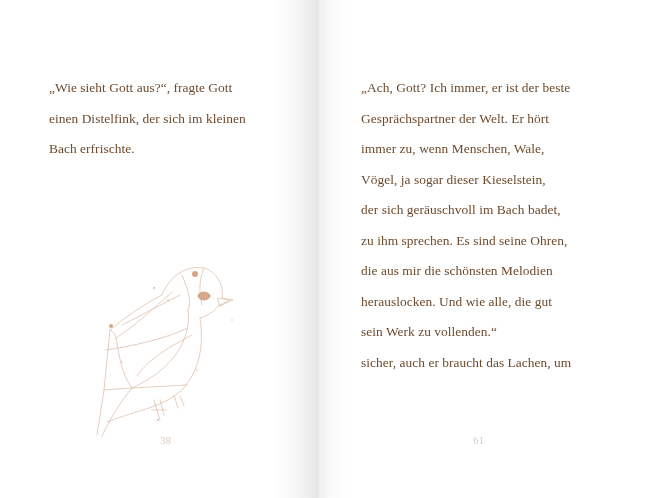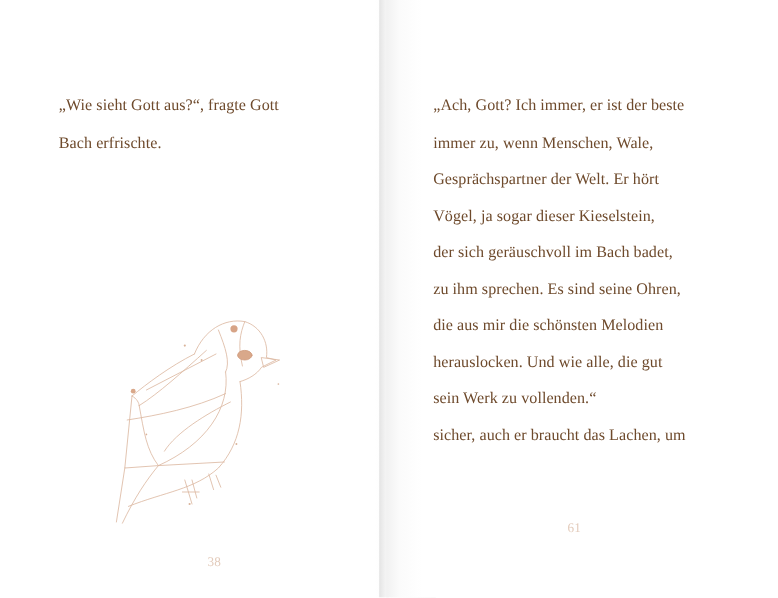--- a/index.html
+++ b/index.html
@@ -3,48 +3,49 @@
 <meta charset="utf-8">
 <style>
   html, body { margin: 0; padding: 0; }
   body {
     width: 648px; height: 498px; overflow: hidden;
     background: #ffffff;
     font-family: "Liberation Serif", "DejaVu Serif", serif;
   }
   .spread { position: relative; width: 648px; height: 498px; }
   .page {
-    position: absolute; top: 0; height: 498px; background: #ffffff; padding-left: 45px;
+    position: absolute; top: 0; height: 498px; background: #ffffff;
   }
   .page-left { left: 0; width: 318px;
     background: linear-gradient(to right, #ffffff 0%, #ffffff 86%, #f6f6f6 93%, #ececec 98%, #e6e6e6 100%);
   }
   .page-right { left: 322px; width: 326px;
     background: linear-gradient(to right, #f1f1f1 0%, #fbfbfb 3%, #ffffff 8%, #ffffff 100%);
   }
   .gutter { position: absolute; left: 316px; top: 0; width: 8px; height: 498px;
     background: linear-gradient(to right, #e4e4e4, #f2f2f2 60%, #f7f7f7);
   }
   .text-block { position: absolute; color: #6e4a2c; font-size: 13.4px; }
   .text-block .line { height: 30.5px; line-height: 22px; white-space: nowrap; letter-spacing: 0.05px; }
   .left-text { left: 49px; top: 77px; }
   .right-text { left: 361px; top: 77px; }
   .page-number { position: absolute; font-size: 11px; color: #e3cbbb; }
-  .pn-left { left: 173px; top: 434px; margin-top: 29px; }
+  .pn-left { left: 160px; top: 434px; }
   .pn-right { left: 473px; top: 434px; }
   .illustration { position: absolute; left: 92px; top: 250px; width: 160px; height: 190px; }
 </style>
 </head>
 <body>
 
 <div class="spread">
 
   <div class="page page-left">
     <div class="text-block left-text">
       <div class="line">„Wie sieht Gott aus?“, fragte Gott</div>
+      <div class="line">einen Distelfink, der sich im kleinen</div>
       <div class="line">Bach erfrischte.</div>
     </div>
 
     <svg class="illustration" viewBox="0 0 160 190" fill="none" stroke="#dcb9a2" stroke-width="0.7" stroke-linecap="round" stroke-linejoin="round">
 
       <path d="M70 45 C78 25, 95 15, 112 18 C125 22, 132 35, 130 48 L138 50 L126 56 C122 62, 115 66, 108 68"></path>
       <path d="M112 18 C108 28, 106 38, 110 55"></path>
       <path d="M90 25 C96 40, 100 52, 96 60"></path>
 
       <path d="M126 48 L141 50 L128 56 Z"></path>
@@ -81,22 +82,22 @@
 
     <div class="page-number pn-left">38</div>
   </div>
 
   <div class="gutter"></div>
 
   <div class="page page-right"></div>
 
   <div class="text-block right-text">
     <div class="line">„Ach, Gott? Ich immer, er ist der beste</div>
+    <div class="line">Gesprächspartner der Welt. Er hört</div>
     <div class="line">immer zu, wenn Menschen, Wale,</div>
-    <div class="line">Gesprächspartner der Welt. Er hört</div>
     <div class="line">Vögel, ja sogar dieser Kieselstein,</div>
     <div class="line">der sich geräuschvoll im Bach badet,</div>
     <div class="line">zu ihm sprechen. Es sind seine Ohren,</div>
     <div class="line">die aus mir die schönsten Melodien</div>
     <div class="line">herauslocken. Und wie alle, die gut</div>
     <div class="line">sein Werk zu vollenden.“</div>
     <div class="line">sicher, auch er braucht das Lachen, um</div>
   </div>
 
   <div class="page-number pn-right">61</div>

